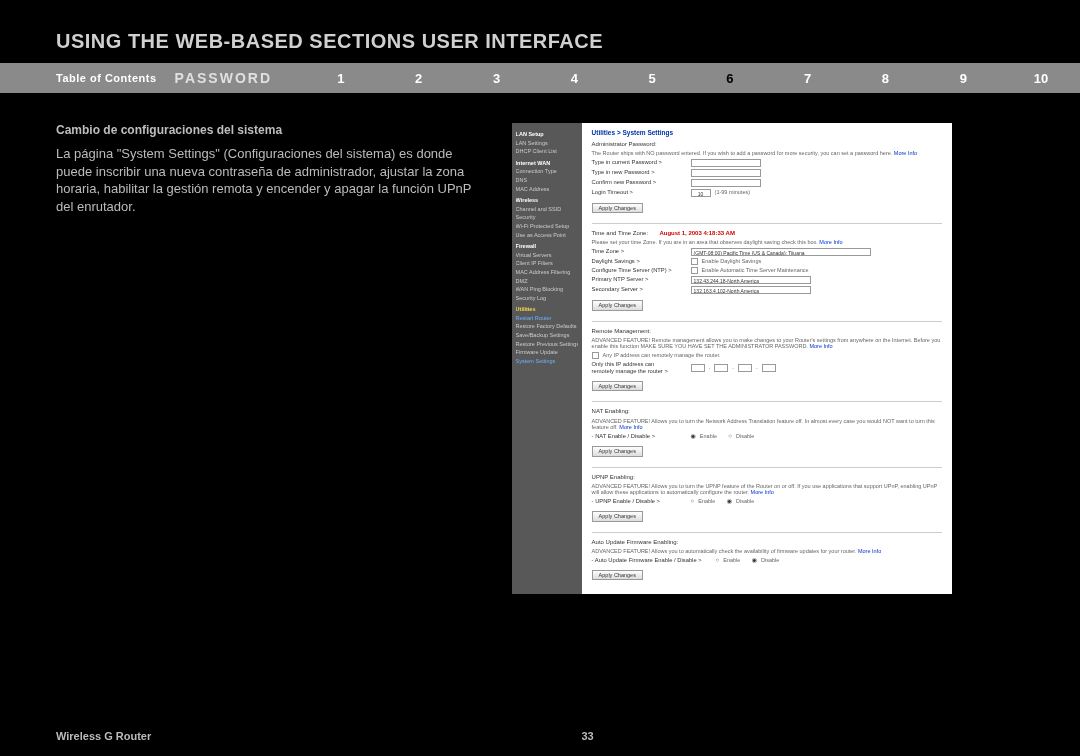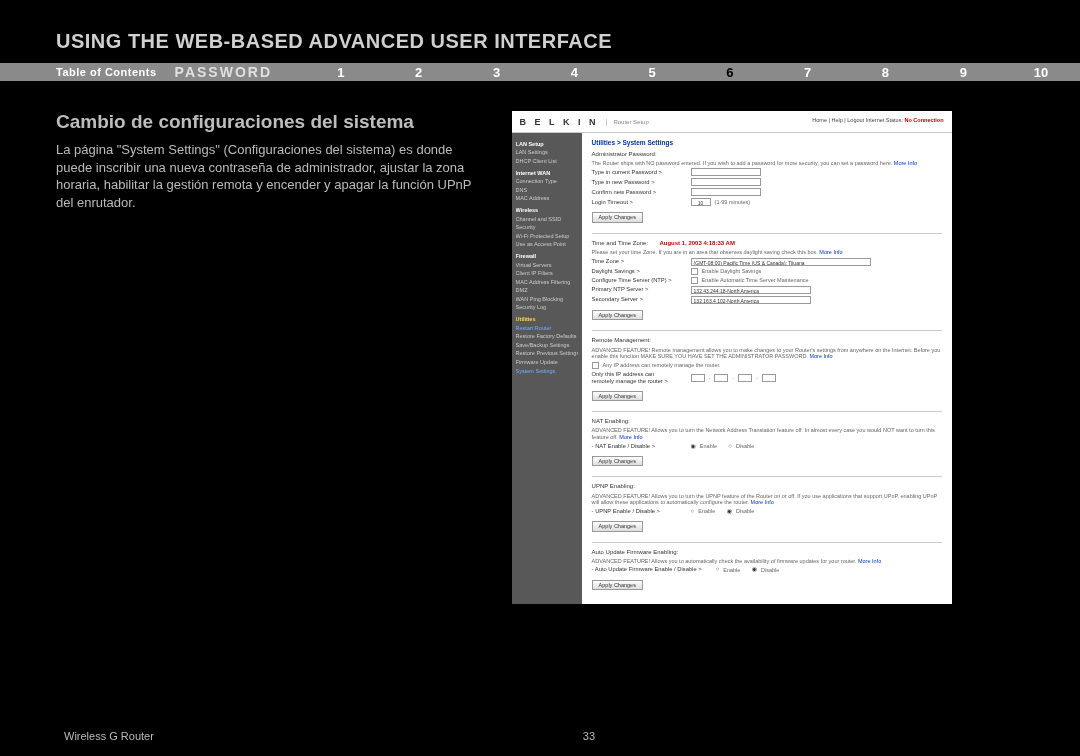--- a/index.html
+++ b/index.html
@@ -1,25 +1,25 @@
 <!DOCTYPE html>
 <html><head>
 <meta charset="utf-8">
 <style>
   * { margin:0; padding:0; box-sizing:border-box; }
   body { background:#000; font-family:Arial,Helvetica,sans-serif; color:#fff; width:1080px; height:756px; overflow:hidden; position:relative; }
   .page-title { font-size:20px; font-weight:bold; letter-spacing:.5px; padding:30px 0 10px 56px; color:#d0d0d0; }
-  .nav-bar { background:#8a8a8a; display:flex; align-items:center; height:18px; }
+  .nav-bar { background:#8a8a8a; display:flex; align-items:center; height:30px; }
   .toc { font-size:11px; font-weight:bold; color:#fff; padding:0 18px 0 56px; letter-spacing:.5px; }
   .sections-label { font-size:14px; font-weight:bold; letter-spacing:2px; color:#e0e0e0; padding-right:30px;}
   .section-link { flex:1; text-align:center; font-size:13px; font-weight:bold; color:#fff; cursor:pointer; }
   .section-link.active { color:#000; }
   .content-wrap { display:flex; padding:30px 56px 0 56px; gap:20px; }
   .left-col { width:45%; }
-  .sub-heading { font-size:19px; font-weight:bold; color:#bdbdbd; margin-bottom:8px; }
+  .sub-heading { font-size:12px; font-weight:bold; color:#bdbdbd; margin-bottom:8px; }
   .body-text { font-size:13px; color:#bbb; line-height:1.35; }
   .router-panel { background:#fff; color:#333; width:440px; font-size:6px; line-height:1.2; position:relative; }
   .rp-header { background:#fff; padding:6px 8px 4px 8px; display:flex; align-items:center; border-bottom:1px solid #ccc;}
   .brand { font-weight:bold; letter-spacing:3px; font-size:9px; color:#333; }
   .rp-sub { font-size:6px; color:#888; margin-left:8px; border-left:1px solid #ccc; padding-left:6px; }
   .rp-toplinks { position:absolute; right:8px; top:6px; font-size:5.5px; color:#444; }
   .no-conn { color:#c00; font-weight:bold; }
   .rp-body { display:flex; }
   .sidebar { background:#585858; width:70px; padding:4px 4px; color:#ccc; }
   .sidebar div { padding:1px 0; font-size:5.5px; white-space:nowrap; overflow:hidden; }
@@ -30,26 +30,26 @@
   .crumb { color:#0033aa; font-size:6.5px; font-weight:bold; margin-bottom:4px; }
   .block-h { font-size:6px; color:#333; margin:4px 0 2px 0; }
   .small { font-size:5.5px; color:#666; }
   .link { color:#0033cc; }
   .redtxt { color:#c00; font-weight:bold; }
   .row { display:flex; align-items:center; margin:2px 0; gap:4px; }
   .row .lbl { width:95px; font-size:5.8px; color:#333; }
   .inp { border:1px solid #999; height:8px; background:#fff; display:inline-block; }
   .btn { background:linear-gradient(#fefefe,#ddd); border:1px solid #999; font-size:5.5px; padding:1px 6px; margin:4px 0; display:inline-block; }
   .hr { border-top:1px solid #ccc; margin:6px 0; }
-  .footer { position:absolute; bottom:14px; left:64px; right:56px; display:flex; justify-content:space-between; font-size:11px; color:#bbb; font-weight:normal; }
+  .footer { position:absolute; bottom:14px; left:56px; right:56px; display:flex; justify-content:space-between; font-size:11px; color:#bbb; font-weight:bold; }
 </style>
 </head>
 <body>
 
-<div class="page-title">USING THE WEB-BASED ADVANCED USER INTERFACE</div>
+<div class="page-title">USING THE WEB-BASED SECTIONS USER INTERFACE</div>
 
 <div class="nav-bar">
   <span class="toc">Table of Contents</span>
   <span class="sections-label">PASSWORD</span>
   <span class="section-link">1</span>
   <span class="section-link">2</span>
   <span class="section-link">3</span>
   <span class="section-link">4</span>
   <span class="section-link">5</span>
   <span class="section-link active">6</span>
@@ -59,28 +59,20 @@
   <span class="section-link">10</span>
 </div>
 
 <div class="content-wrap">
   <div class="left-col">
     <div class="sub-heading">Cambio de configuraciones del sistema</div>
     <div class="body-text">La página "System Settings" (Configuraciones del sistema) es donde puede inscribir una nueva contraseña de administrador, ajustar la zona horaria, habilitar la gestión remota y encender y apagar la función UPnP del enrutador.</div>
   </div>
 
   <div class="router-panel">
-    <div class="rp-header">
-      <span class="brand">B E L K I N</span>
-      <span class="rp-sub">Router Setup</span>
-      <span class="rp-toplinks">
-        <span>Home | Help | Logout   Internet Status:</span>
-        <span class="no-conn">No Connection</span>
-      </span>
-    </div>
     <div class="rp-body">
       <div class="sidebar" id="sb">
           <div class="sec-h">LAN Setup</div>
           <div>LAN Settings</div>
           <div>DHCP Client List</div>
           <div class="sec-h">Internet WAN</div>
           <div>Connection Type</div>
           <div>DNS</div>
           <div>MAC Address</div>
           <div class="sec-h">Wireless</div>

